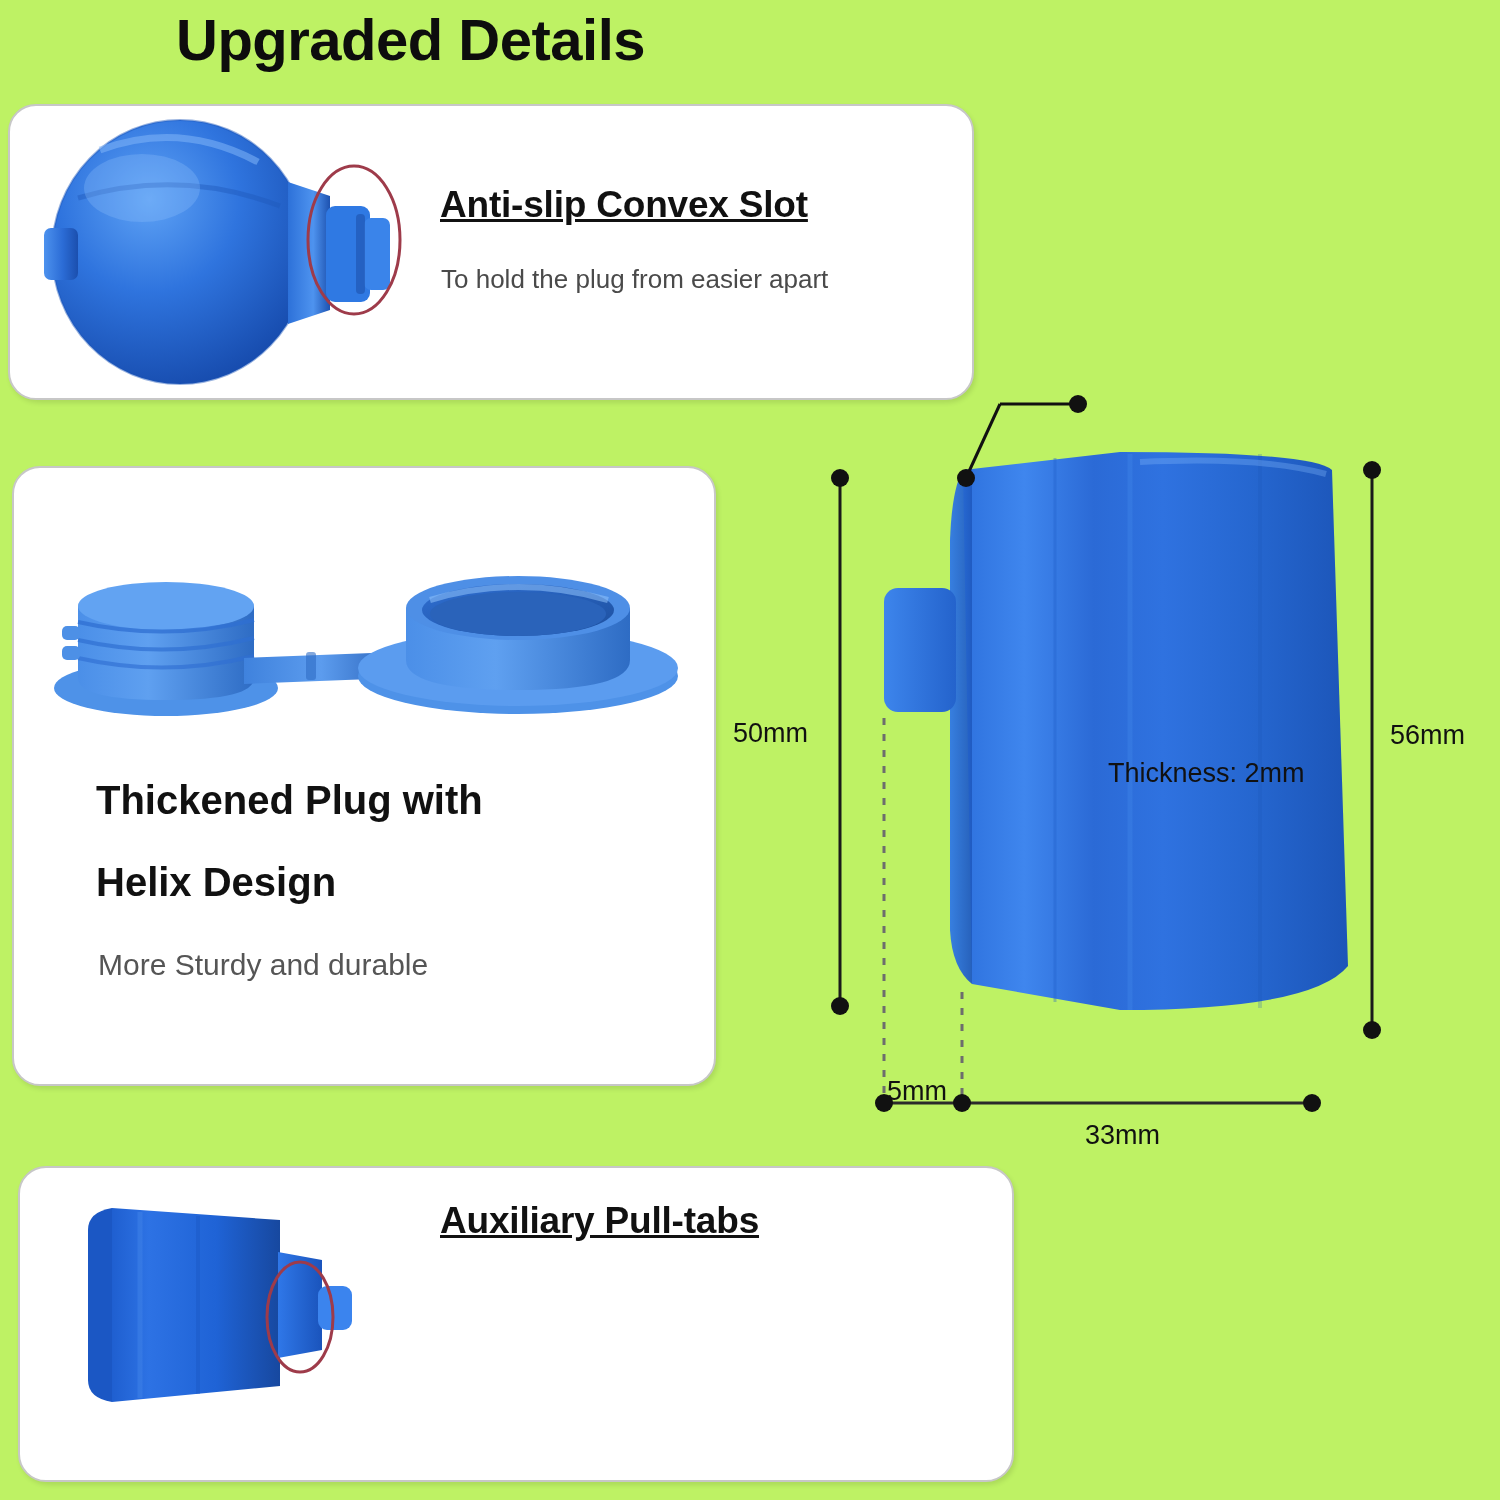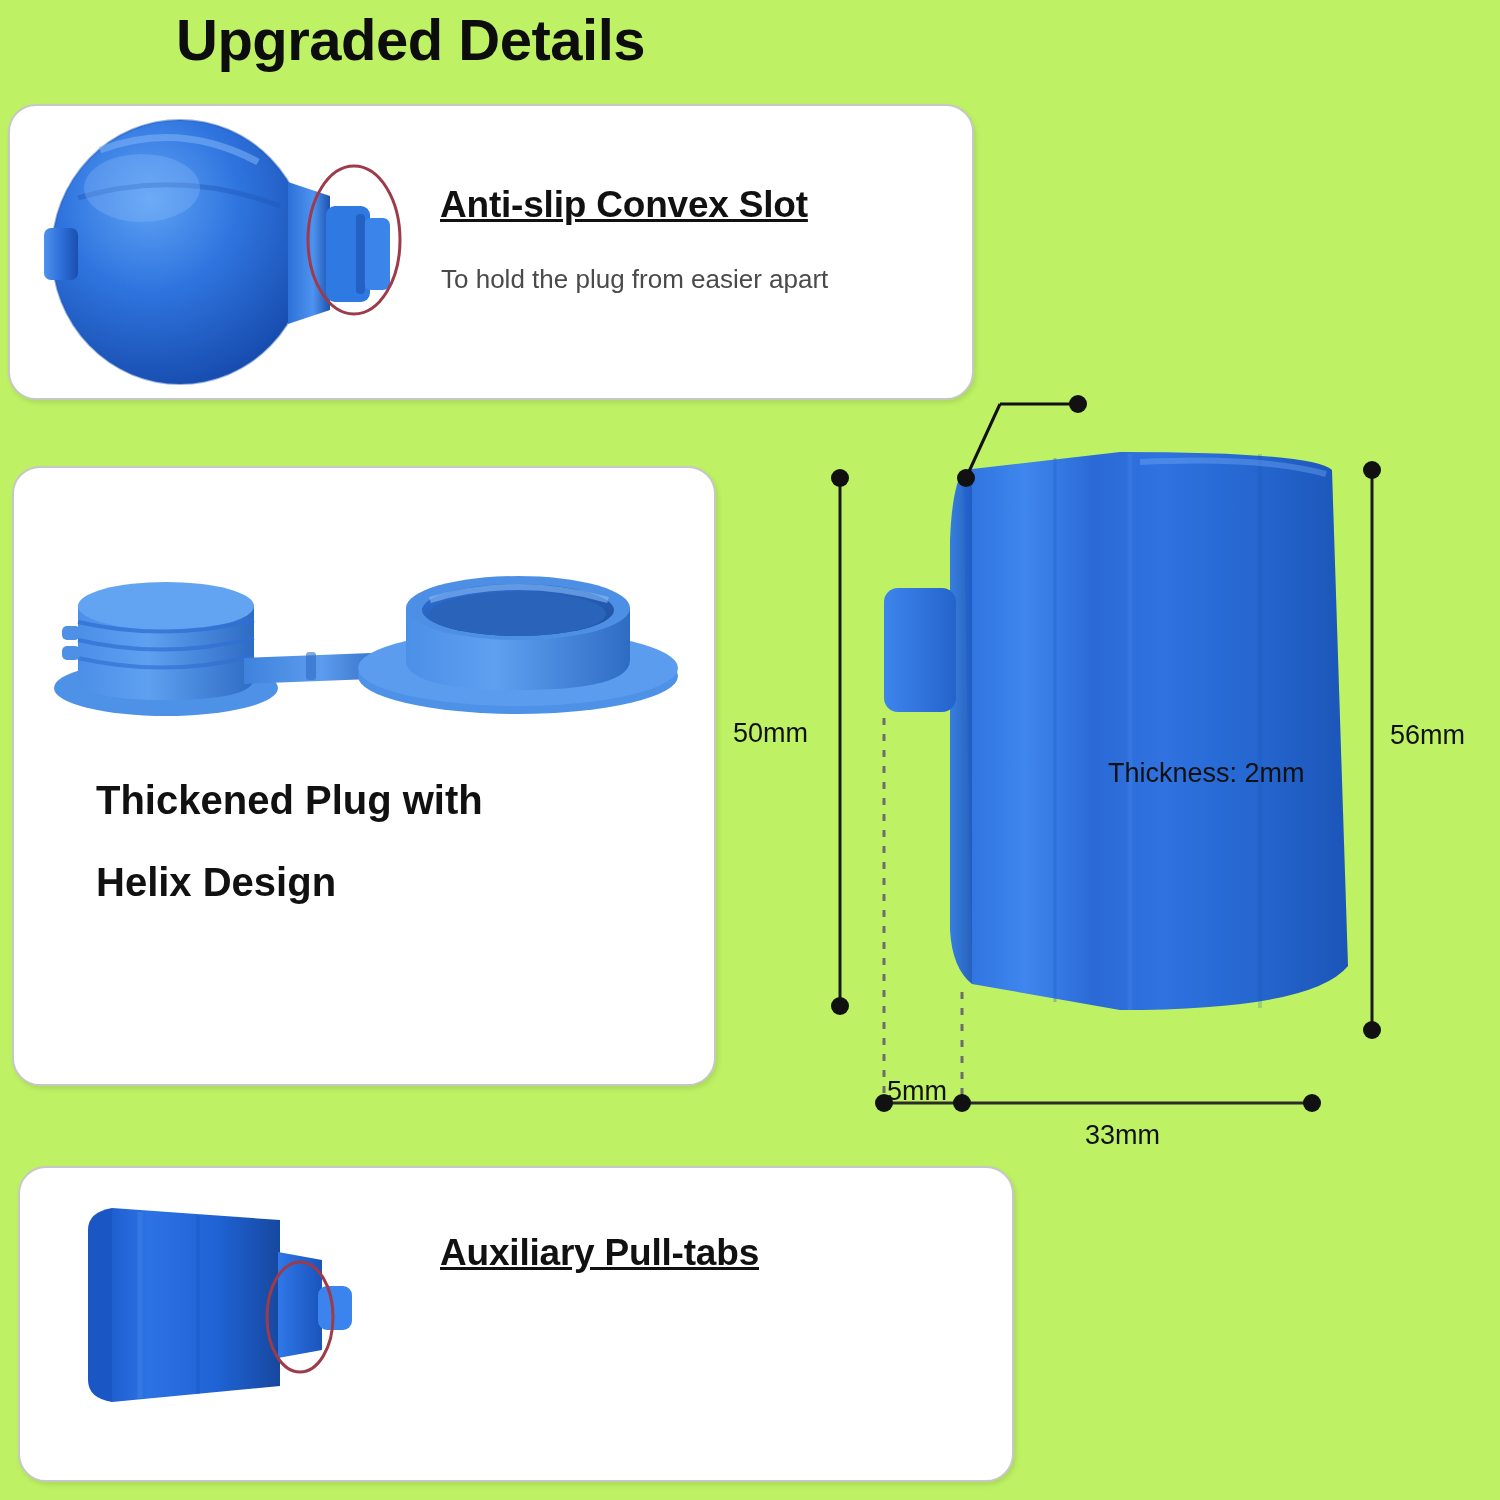--- a/index.html
+++ b/index.html
@@ -42,21 +42,21 @@
   #anti-slip-heading { position: absolute; left: 440px; top: 184px; }
   #anti-slip-sub     { position: absolute; left: 441px; top: 262px; white-space: nowrap; }
 
   
   #plug-heading-wrap { position: absolute; left: 96px; top: 780px; width: 560px; }
   #plug-heading-wrap .l { font-size: 40px; font-weight: bold; color: #111; line-height: 1.0; }
   #plug-heading-line2 { margin-top: 42px; }
   #plug-sub { position: absolute; left: 98px; top: 948px; font-size: 30px; color: #555; white-space: nowrap; }
 
   
-  #pulltabs-heading { position: absolute; left: 440px; top: 1232px; }
+  #pulltabs-heading { position: absolute; left: 440px; top: 1200px; }
   #pulltabs-sub     { position: absolute; left: 441px; top: 1288px; width: 520px; }
 
   
   .art { position: absolute; }
   .art svg { display: block; }
 
   
   #dim-diagram { position: absolute; left: 700px; top: 370px; width: 800px; height: 800px; }
   .dim-label {
     position: absolute; font-size: 27px; color: #111; white-space: nowrap;
@@ -167,20 +167,21 @@
       <ellipse cx="480" cy="66" rx="88" ry="22" fill="#2a63ba"></ellipse>
 
       <path d="M392 52 Q480 26 570 52" fill="none" stroke="#8fc2fb" stroke-width="6" opacity="0.55"></path>
     </svg>
   </div>
 
   <div id="plug-heading-wrap">
     <div class="l">Thickened Plug with</div>
     <div class="l" id="plug-heading-line2">Helix Design</div>
   </div>
+  <div id="plug-sub">More Sturdy and durable</div>
 
   <div class="card" id="card-pulltabs"></div>
 
   <div class="art" style="left:70px; top:1190px; width:340px; height:260px;">
     <svg width="340" height="260" viewBox="0 0 340 260">
       <defs>
         <linearGradient id="t1" x1="0" y1="0" x2="1" y2="0">
           <stop offset="0%" stop-color="#1f5fd0"></stop>
           <stop offset="22%" stop-color="#2d72e4"></stop>
           <stop offset="62%" stop-color="#1f63d6"></stop>

